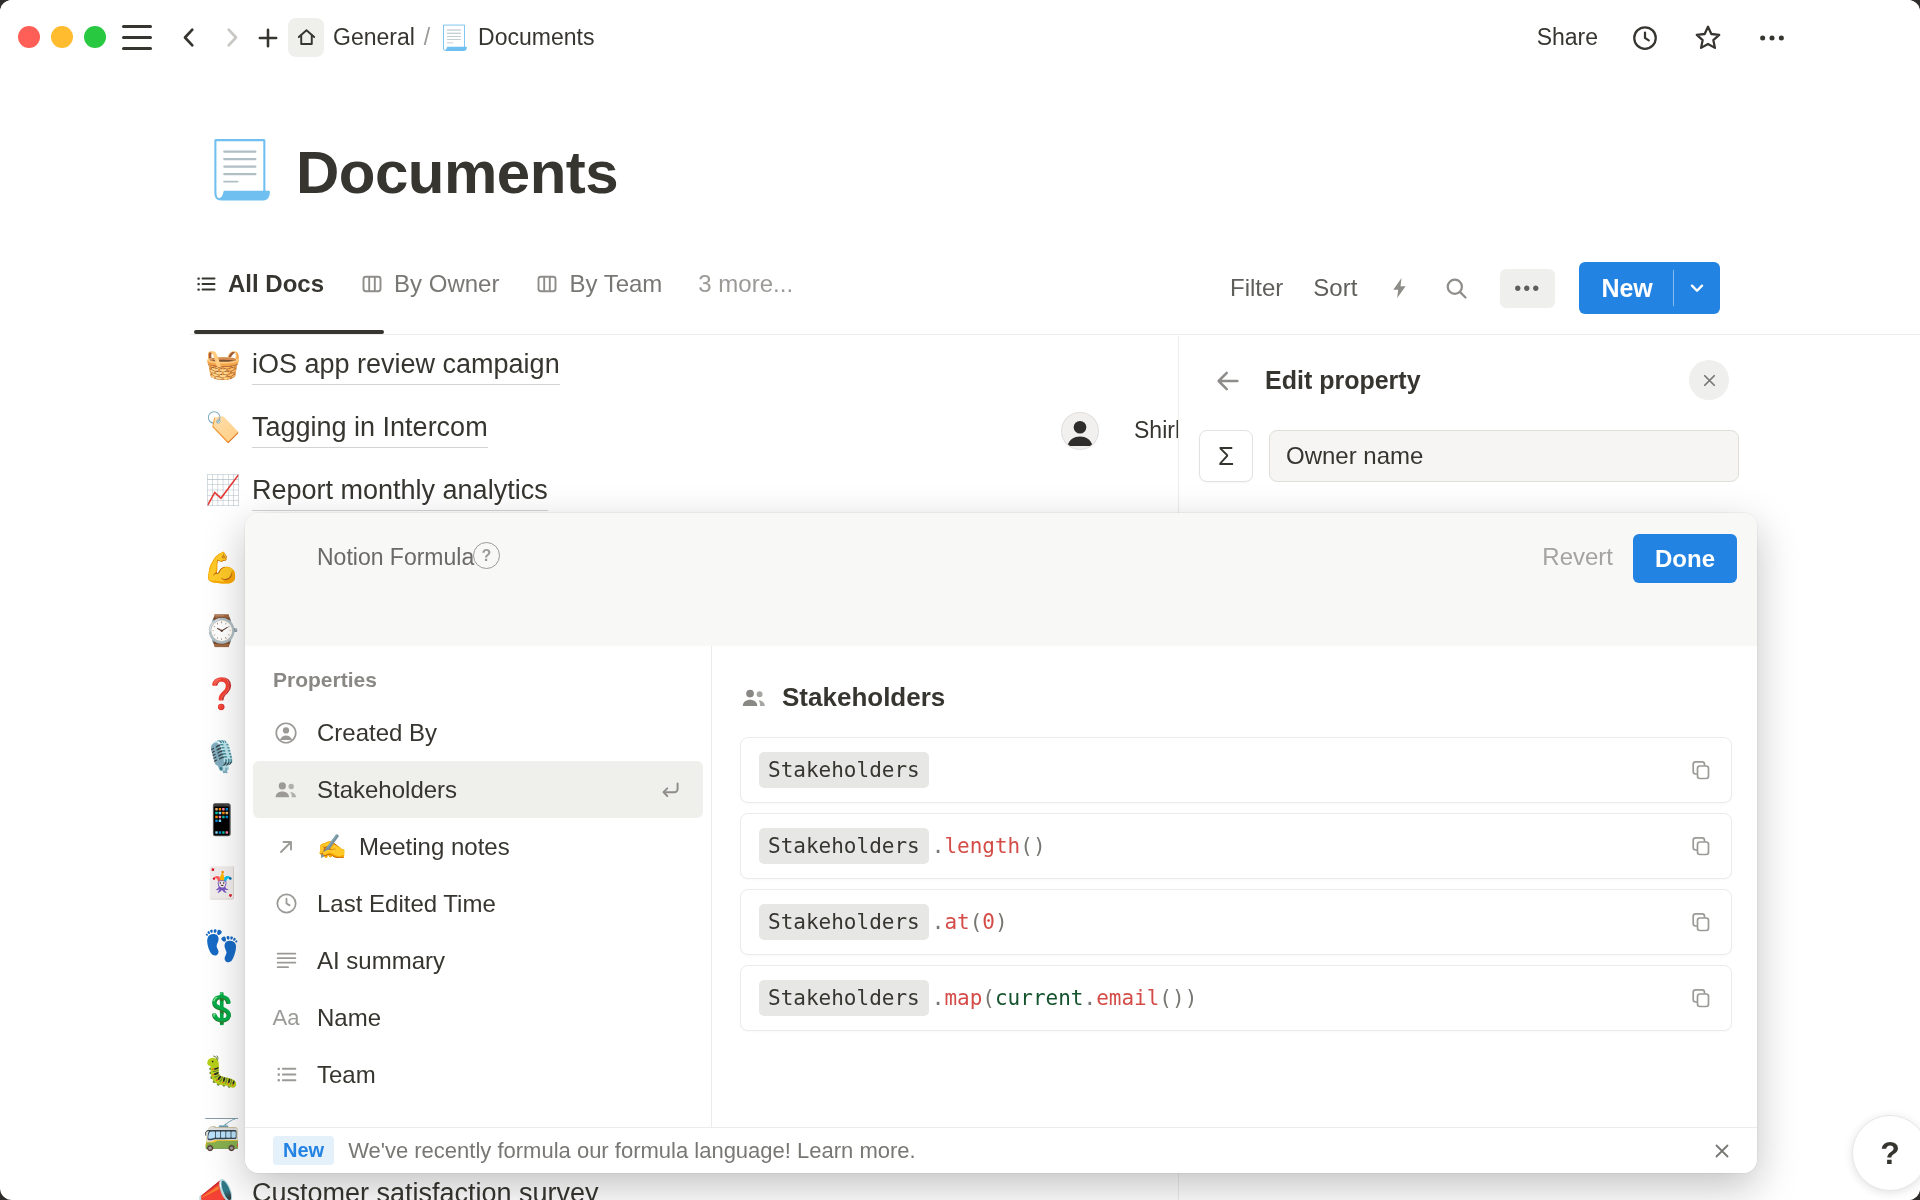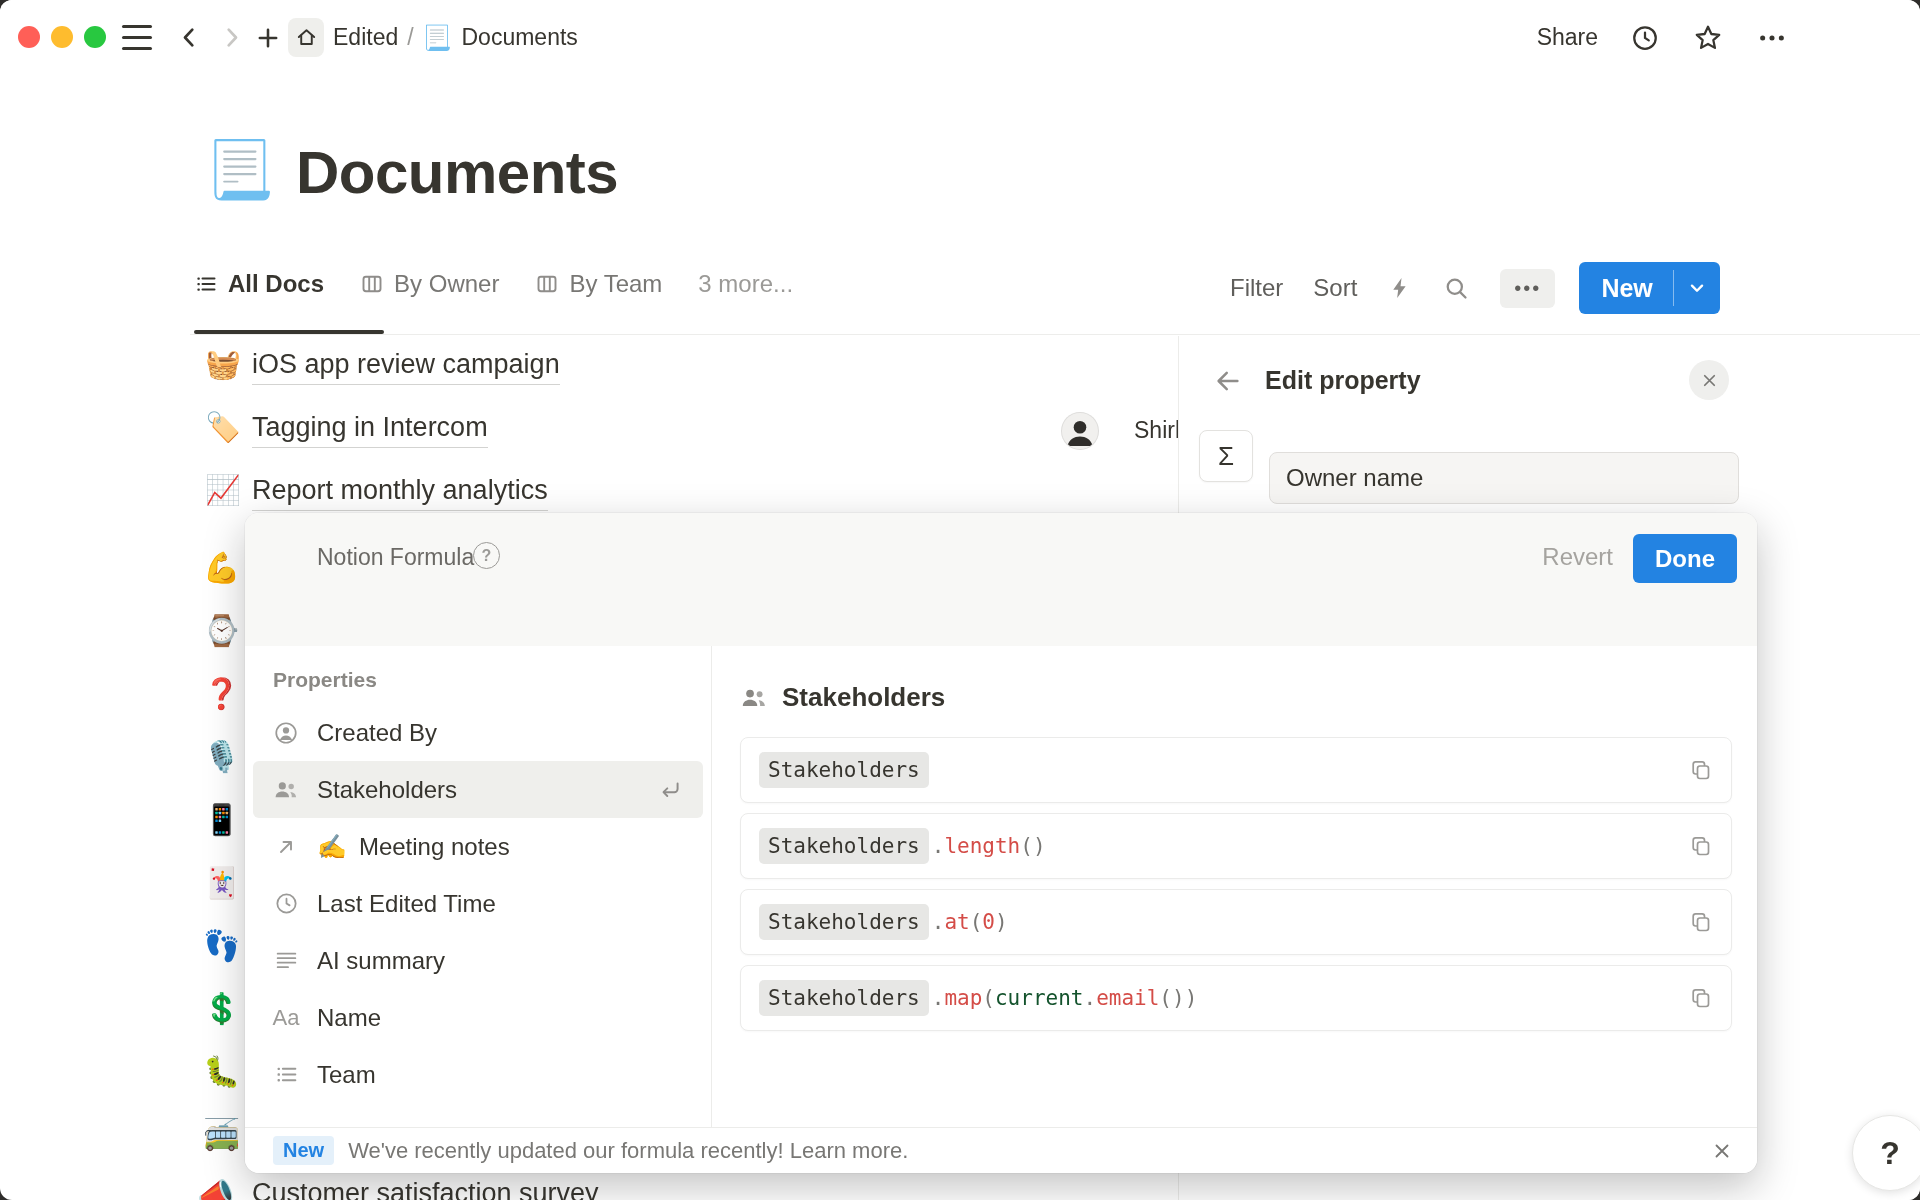--- a/index.html
+++ b/index.html
@@ -50,21 +50,21 @@
 
   .emoji-strip { left:197px; top:536px; width:50px; z-index:1; }
   .emoji-strip div { height:63px; display:flex; align-items:center; justify-content:center; font-size:30px; }
 
   
   .edit-panel { left:1178px; top:336px; width:742px; height:864px; background:#fff; border-left:1px solid #ececea; z-index:5; }
   .ep-back { left:34px; top:30px; color:#8f8d8a; cursor:pointer; }
   .ep-title { left:86px; top:30px; font-size:25px; font-weight:700; }
   .ep-close { left:510px; top:24px; width:40px; height:40px; border-radius:50%; background:#efefed; display:flex; align-items:center; justify-content:center; color:#787774; cursor:pointer; }
   .ep-sigma { left:20px; top:94px; width:54px; height:52px; background:#fff; border:1px solid #e3e2df; border-radius:8px; font-size:26px; color:#37352f; display:flex; align-items:center; justify-content:center; box-shadow:0 1px 2px rgba(0,0,0,.04); cursor:pointer; }
-  .ep-input { left:90px; top:94px; width:470px; height:52px; background:#f6f5f3; border:1px solid #e0dedb; border-radius:8px; font-size:24px; color:#37352f; padding:0 16px; font-family:"Liberation Sans",sans-serif; outline:none;margin-top:22px; }
+  .ep-input { left:90px; top:94px; width:470px; height:52px; background:#f6f5f3; border:1px solid #e0dedb; border-radius:8px; font-size:24px; color:#37352f; padding:0 16px; font-family:"Liberation Sans",sans-serif; outline:none; }
 
   
   .modal { left:245px; top:513px; width:1512px; height:660px; background:#fff; border-radius:14px; z-index:10; box-shadow:0 0 0 1px rgba(15,15,15,.04), 0 14px 40px rgba(15,15,15,.25); overflow:hidden; }
   .fm-head { position:absolute; left:0; top:0; width:100%; height:133px; background:#f8f8f6; }
   .fm-title { left:72px; top:31px; font-size:23px; color:#6b6965; }
   .qcircle { width:27px; height:27px; border:1.8px solid #9b9a97; border-radius:50%; color:#9b9a97; font-size:16px; font-weight:600; display:flex; align-items:center; justify-content:center; }
   .fm-help { left:228px; top:29px; cursor:pointer; }
   .fm-revert { top:30px; right:144px; font-size:24px; font-weight:500; color:#a5a39f; cursor:pointer; }
   .fm-done { top:21px; right:20px; width:104px; height:49px; background:#2383e2; color:#fff; border-radius:6px; font-size:24px; font-weight:600; display:flex; align-items:center; justify-content:center; cursor:pointer; }
   .fm-body { position:absolute; left:0; top:133px; width:100%; height:481px; display:flex; }
@@ -129,21 +129,21 @@
     </span>
     <span class="abs homebox">
       <span>
         <svg width="23" height="23" viewBox="0 0 24 24" fill="none" stroke="#37352f" stroke-width="2" stroke-linecap="round" stroke-linejoin="round">
             <path d="M4 11.5 12 4.5l8 7"></path>
             <path d="M6.5 9.8v9h11v-9"></path>
           </svg>
       </span>
     </span>
     <nav class="abs breadcrumb">
-      <span>Edited</span>
+      <span>General</span>
       <span class="sep">/</span>
       <span class="bc-emoji">📃</span>
       <span>Documents</span>
     </nav>
     <div class="topbar-right">
       <span class="share">Share</span>
       <span>
         <svg width="30" height="30" viewBox="0 0 24 24" fill="none" stroke="#37352f" stroke-width="1.8" stroke-linecap="round">
             <circle cx="12" cy="12" r="8.6"></circle>
             <path d="M12 7.6V12l3 1.9"></path>
@@ -457,21 +457,21 @@
                   <rect x="8.5" y="8" width="11" height="12.5" rx="2.4"></rect>
                   <path d="M15.5 8V6.2a2.4 2.4 0 0 0-2.4-2.4H6.6a2.4 2.4 0 0 0-2.4 2.4v7.4a2.4 2.4 0 0 0 2.4 2.4h1.9"></path>
                 </svg>
       </span>
     </div>
   </div>
       </div>
     </div>
     <div class="fm-banner">
       <span class="new-badge">New</span>
-      <span class="banner-text">We've recently updated our formula recently! Learn more.</span>
+      <span class="banner-text">We've recently formula our formula language! Learn more.</span>
       <span class="banner-close">
         <svg width="22" height="22" viewBox="0 0 24 24" fill="none" stroke="currentColor" stroke-width="2" stroke-linecap="round">
             <path d="M6 6l12 12M18 6 6 18"></path>
           </svg>
       </span>
     </div>
   </section>
 
   <div class="abs help-btn">?</div>
 

